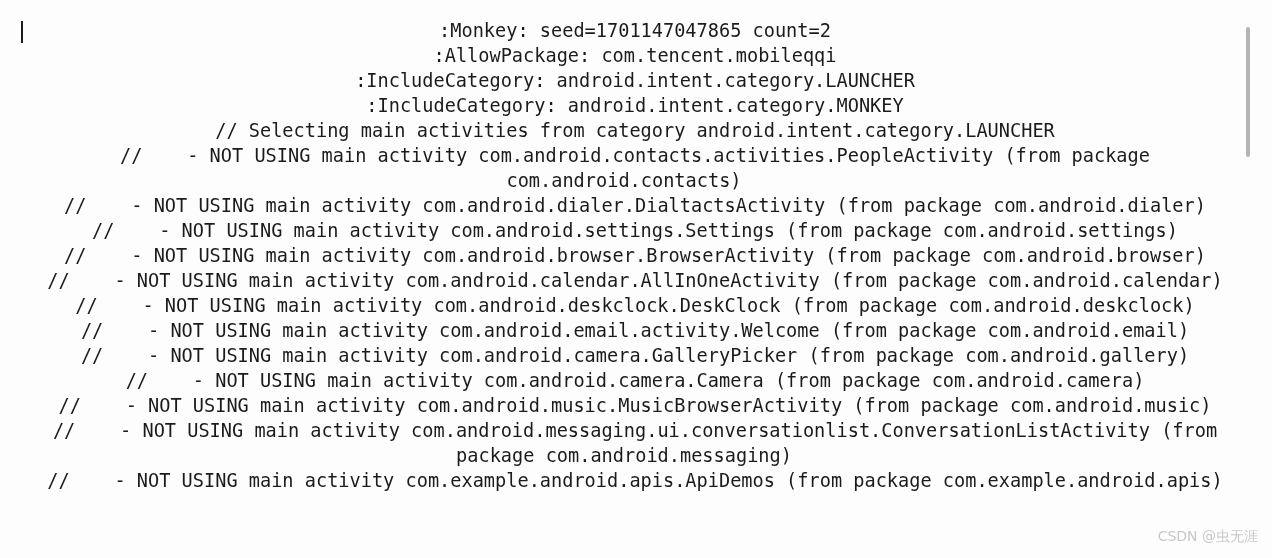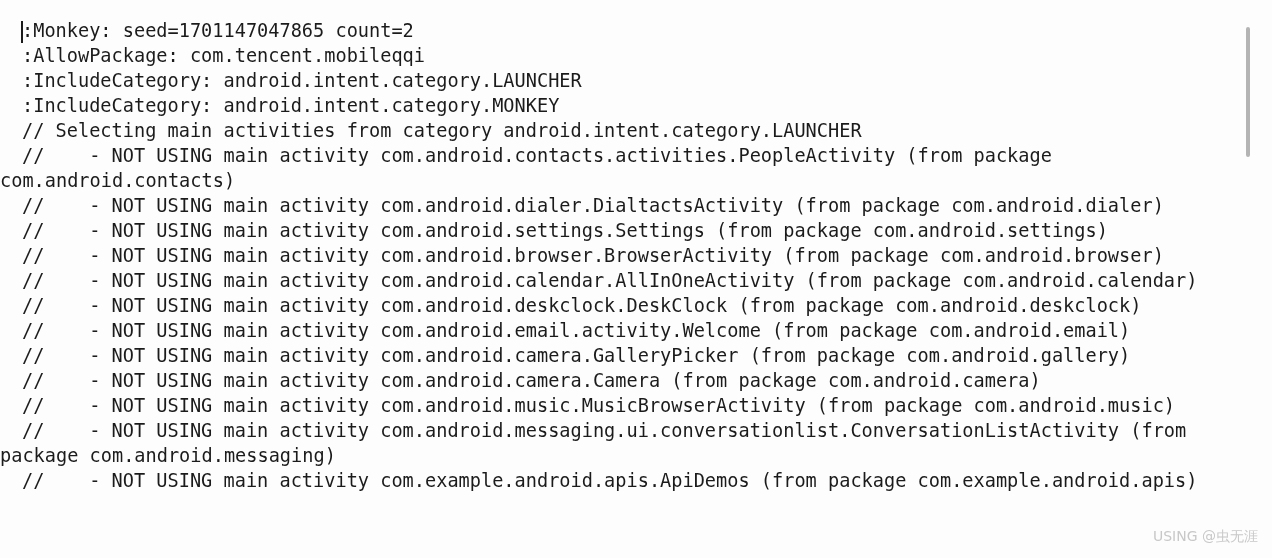--- a/index.html
+++ b/index.html
@@ -31,20 +31,21 @@
     box-sizing: border-box;
     font-family: "DejaVu Sans Mono", monospace;
     font-size: 18.6px;
     line-height: 25px;
     color: #1b1b1b;
     white-space: pre-wrap;
     word-break: break-word;
     overflow-wrap: break-word;
     letter-spacing: 0px;
     margin: 0;
+    text-align: center;
   }
 
   .log-line {
     display: block;
     padding-left: 22px;
     text-indent: 0;
     white-space: pre-wrap;
     word-break: break-word;
     overflow-wrap: break-word;
   }
@@ -111,15 +112,15 @@
 <div id="console-view" style="background: rgb(253, 253, 253);">
 
   <pre id="log-output" style="color: rgb(27, 27, 27);"><div class="log-line wrap-host"><span class="first-seg">:Monkey: seed=1701147047865 count=2</span></div><div class="log-line wrap-host"><span class="first-seg">:AllowPackage: com.tencent.mobileqqi</span></div><div class="log-line wrap-host"><span class="first-seg">:IncludeCategory: android.intent.category.LAUNCHER</span></div><div class="log-line wrap-host"><span class="first-seg">:IncludeCategory: android.intent.category.MONKEY</span></div><div class="log-line wrap-host"><span class="first-seg">// Selecting main activities from category android.intent.category.LAUNCHER</span></div><div class="log-line wrap-host"><span class="first-seg">//    - NOT USING main activity com.android.contacts.activities.PeopleActivity (from package com.android.contacts)</span></div><div class="log-line wrap-host"><span class="first-seg">//    - NOT USING main activity com.android.dialer.DialtactsActivity (from package com.android.dialer)</span></div><div class="log-line wrap-host"><span class="first-seg">//    - NOT USING main activity com.android.settings.Settings (from package com.android.settings)</span></div><div class="log-line wrap-host"><span class="first-seg">//    - NOT USING main activity com.android.browser.BrowserActivity (from package com.android.browser)</span></div><div class="log-line wrap-host"><span class="first-seg">//    - NOT USING main activity com.android.calendar.AllInOneActivity (from package com.android.calendar)</span></div><div class="log-line wrap-host"><span class="first-seg">//    - NOT USING main activity com.android.deskclock.DeskClock (from package com.android.deskclock)</span></div><div class="log-line wrap-host"><span class="first-seg">//    - NOT USING main activity com.android.email.activity.Welcome (from package com.android.email)</span></div><div class="log-line wrap-host"><span class="first-seg">//    - NOT USING main activity com.android.camera.GalleryPicker (from package com.android.gallery)</span></div><div class="log-line wrap-host"><span class="first-seg">//    - NOT USING main activity com.android.camera.Camera (from package com.android.camera)</span></div><div class="log-line wrap-host"><span class="first-seg">//    - NOT USING main activity com.android.music.MusicBrowserActivity (from package com.android.music)</span></div><div class="log-line wrap-host"><span class="first-seg">//    - NOT USING main activity com.android.messaging.ui.conversationlist.ConversationListActivity (from package com.android.messaging)</span></div><div class="log-line wrap-host"><span class="first-seg">//    - NOT USING main activity com.example.android.apis.ApiDemos (from package com.example.android.apis)</span></div></pre>
 
   <div id="text-caret"></div>
 
   <div id="scrollbar-track">
     <div id="scrollbar-thumb" style="background: rgb(180, 180, 180);"></div>
   </div>
 
-  <div id="watermark" style="color: rgb(200, 200, 200);">USING @虫无涯</div>
+  <div id="watermark" style="color: rgb(200, 200, 200);">CSDN @虫无涯</div>
 
 </div>
 
 </body></html>

